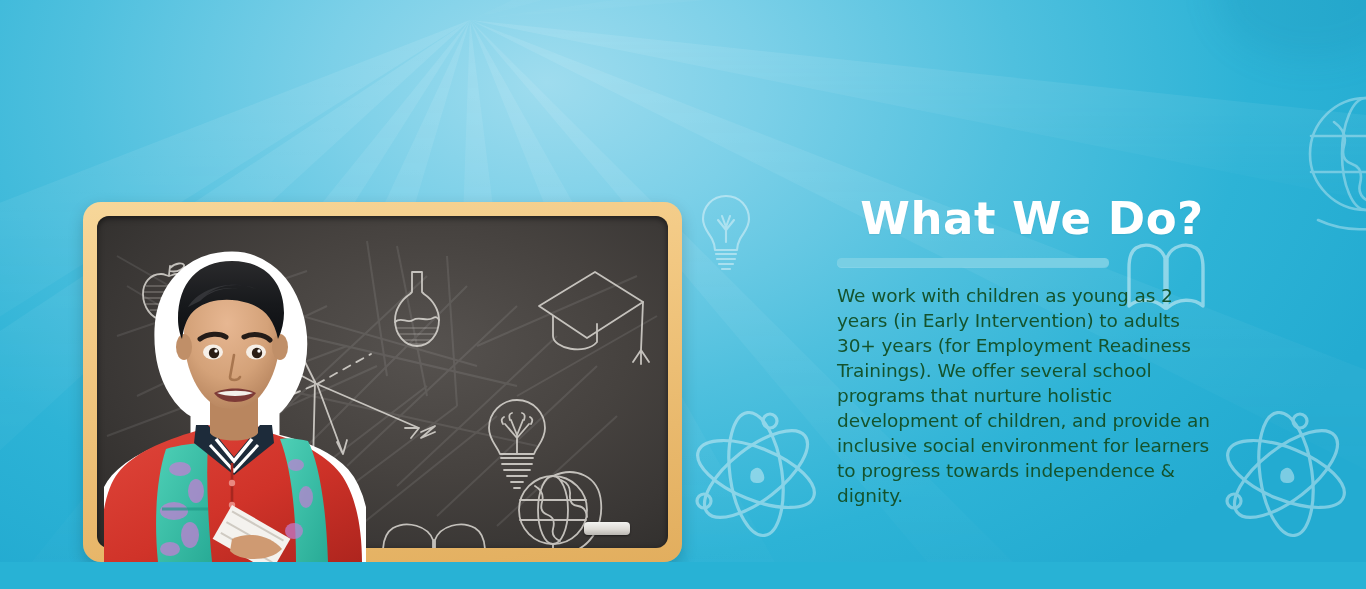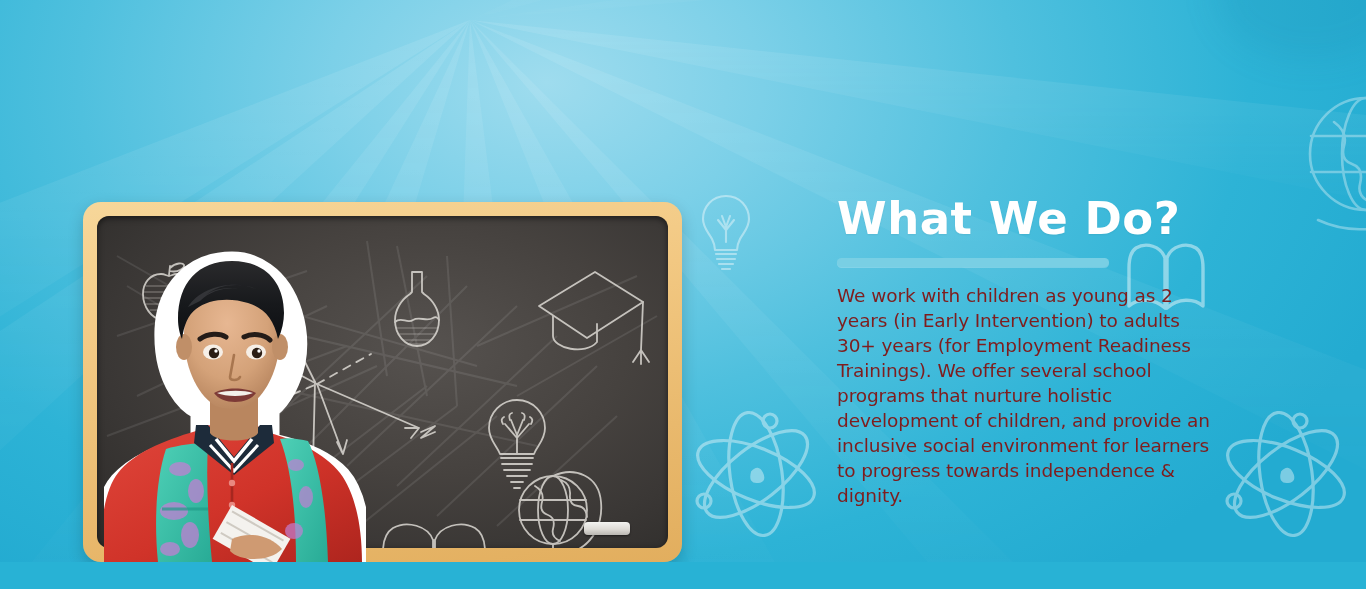--- a/index.html
+++ b/index.html
@@ -146,32 +146,33 @@
   }
   .headline {
     margin: 0;
     color: #ffffff;
     font-family: "DejaVu Sans", sans-serif;
     font-size: 45px;
     line-height: 54px;
     font-weight: bold;
     letter-spacing: .5px;
     text-shadow: 0 1px 2px rgba(0,0,0,.06);
+    text-align: center;
   }
   .divider {
     margin-top: 12px;
     width: 272px;
     height: 9px;
     border-radius: 5px;
     background: #79cfe4;
     box-shadow: 0 1px 0 rgba(255,255,255,.25);
   }
   .body-copy {
     margin: 16px 0 0 0;
-    color: #7f1d1d;
+    color: #14532d;
     font-family: "DejaVu Sans", sans-serif;
     font-size: 18.5px;
     line-height: 25px;
     font-weight: normal;
     width: 378px;
     letter-spacing: -.1px;
   }
 </style>
 </head>
 <body>

